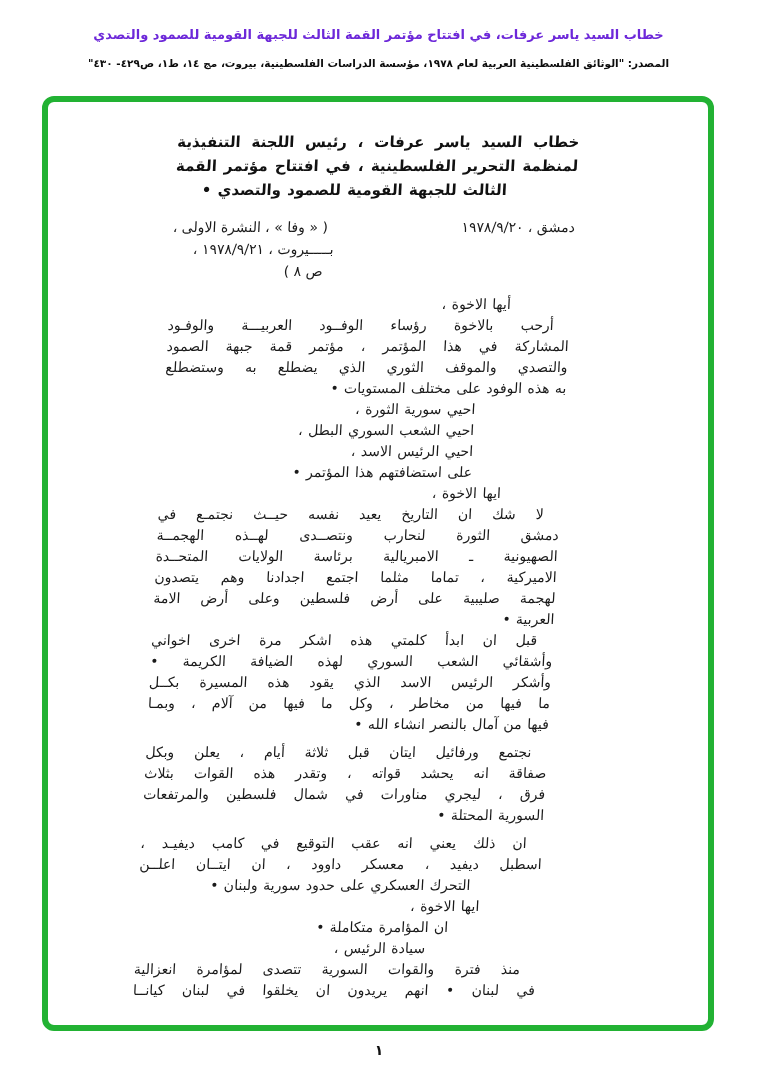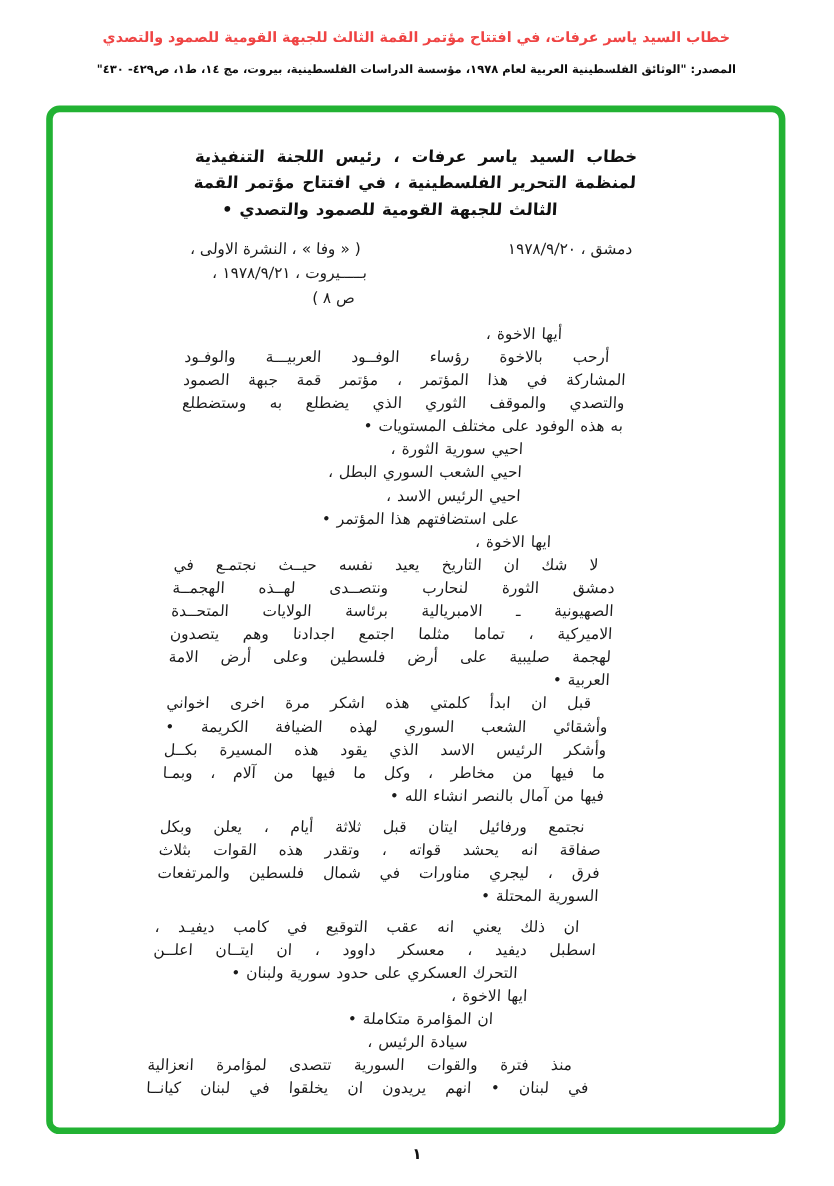--- a/index.html
+++ b/index.html
@@ -2,21 +2,21 @@
 <html lang="ar"><head>
 <meta charset="utf-8">
 <style>
   html,body{margin:0;padding:0;background:#ffffff;}
   #page{
     position:relative;width:758px;height:1078px;background:#ffffff;overflow:hidden;
     font-family:"DejaVu Sans",sans-serif;color:#161616;direction:rtl;
   }
   
   #hdr{position:absolute;top:26px;right:52px;width:655px;text-align:center;}
-  #hdr .h1{font-size:13px;font-weight:bold;line-height:18px;color:#ef4444;}
+  #hdr .h1{font-size:13px;font-weight:bold;line-height:18px;color:#6d28d9;}
   #hdr .h2{font-size:10.5px;font-weight:bold;line-height:16px;margin-top:11px;color:#0d0d0d;}
   
   #frame{
     position:absolute;left:42px;top:96px;width:672px;height:935px;
     border:6px solid #22b233;border-radius:12px;box-sizing:border-box;background:#fff;
   }
   
   #doc{
     position:absolute;top:28px;right:128px;width:402px;
     transform:skewX(-3deg);transform-origin:top right;

